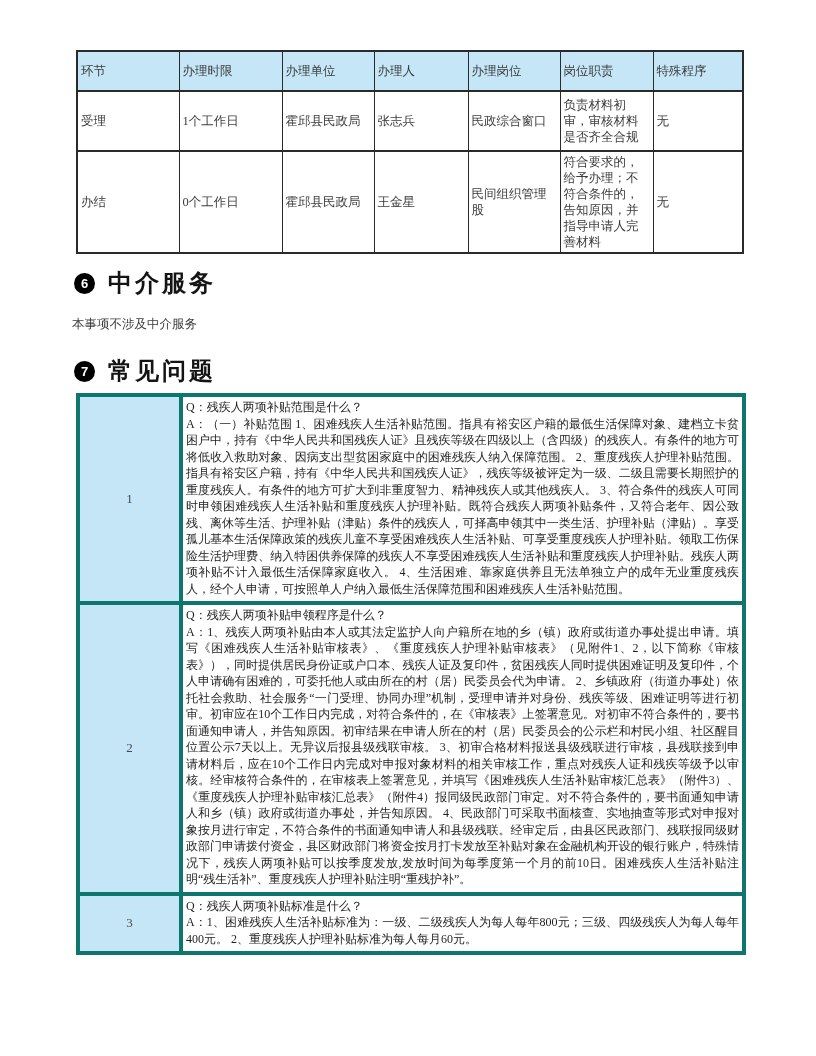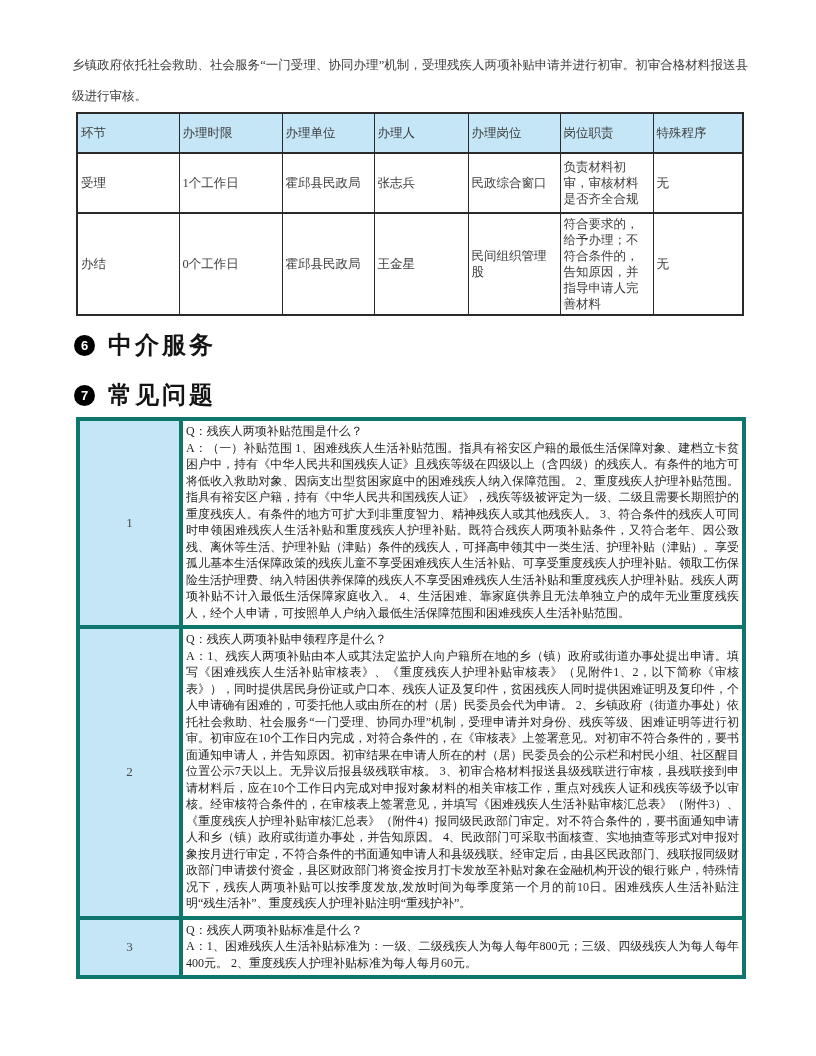--- a/index.html
+++ b/index.html
@@ -69,21 +69,20 @@
     text-align:justify;
   }
   .faq-q{margin:0;}
   .faq-a{margin:0;}
 </style>
 </head>
 <body>
 
 <div class="page">
 
-  <p class="intro">乡镇政府依托社会救助、社会服务“一门受理、协同办理”机制，受理残疾人两项补贴申请并进行初审。初审合格材料报送县级进行审核。</p>
 
   <table class="process-table">
     <colgroup>
       <col style="width:102px">
         <col style="width:103px">
         <col style="width:92px">
       <col style="width:94px">
         <col style="width:92px">
         <col style="width:93px">
         <col style="width:90px">
@@ -119,20 +118,21 @@
           <td>无</td>
         </tr>
       </tbody>
   </table>
 
   <div class="section-heading">
     <span class="circle-num">6</span>
     <span class="section-title">中介服务</span>
   </div>
 
+  <p class="note">本事项不涉及中介服务</p>
 
   <div class="section-heading" style="margin-top:26px;">
     <span class="circle-num">7</span>
     <span class="section-title">常见问题</span>
   </div>
 
   <table class="faq-table">
     <colgroup>
       <col style="width:103px">
         <col style="width:563px">

